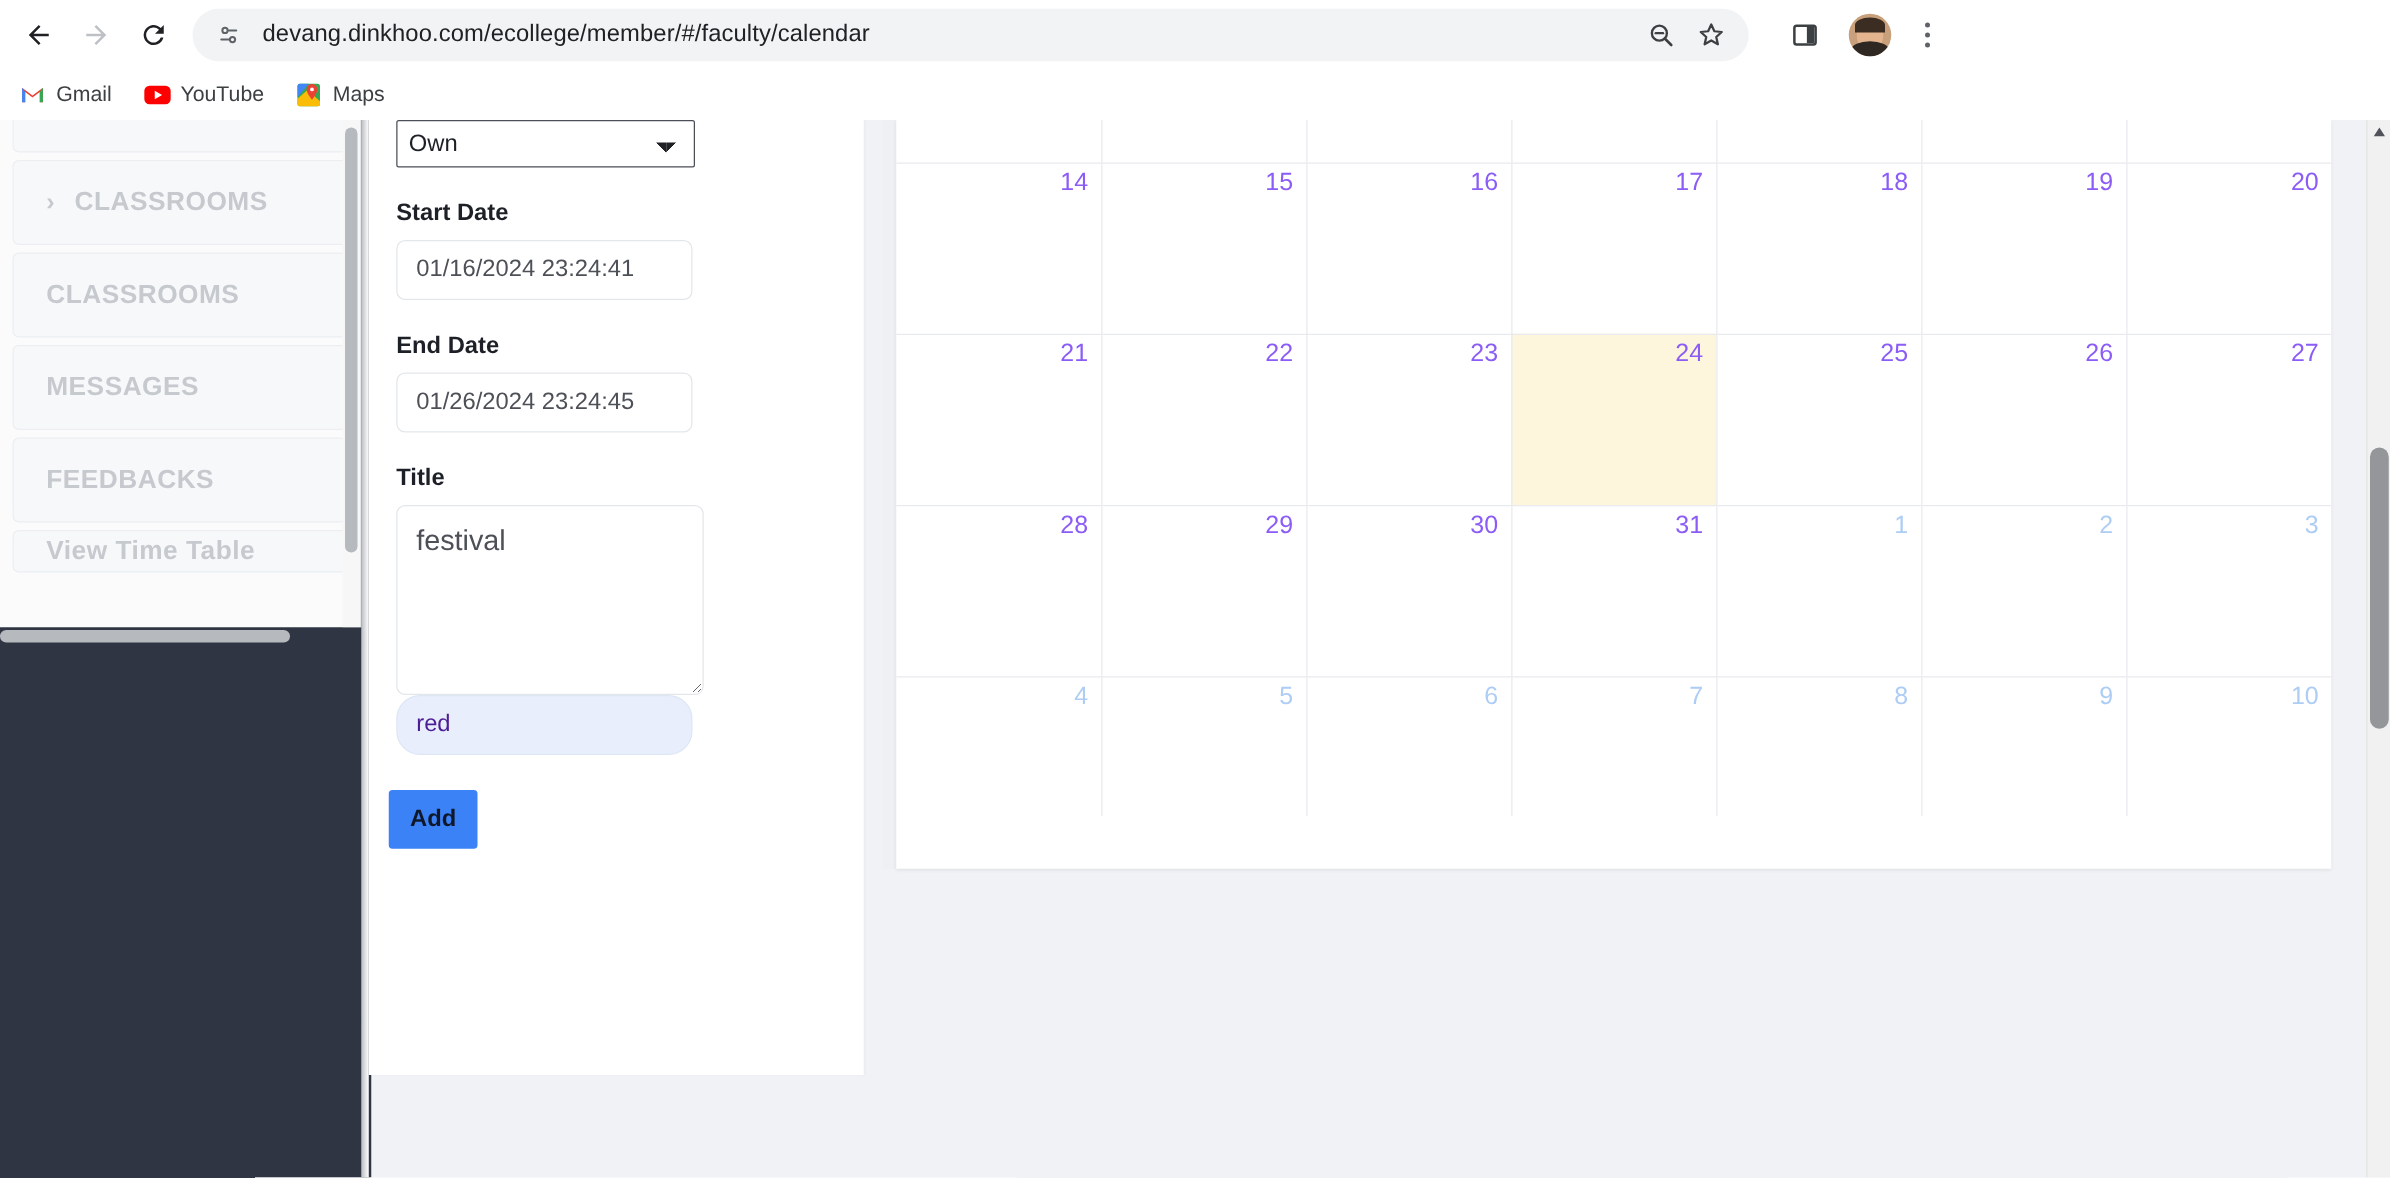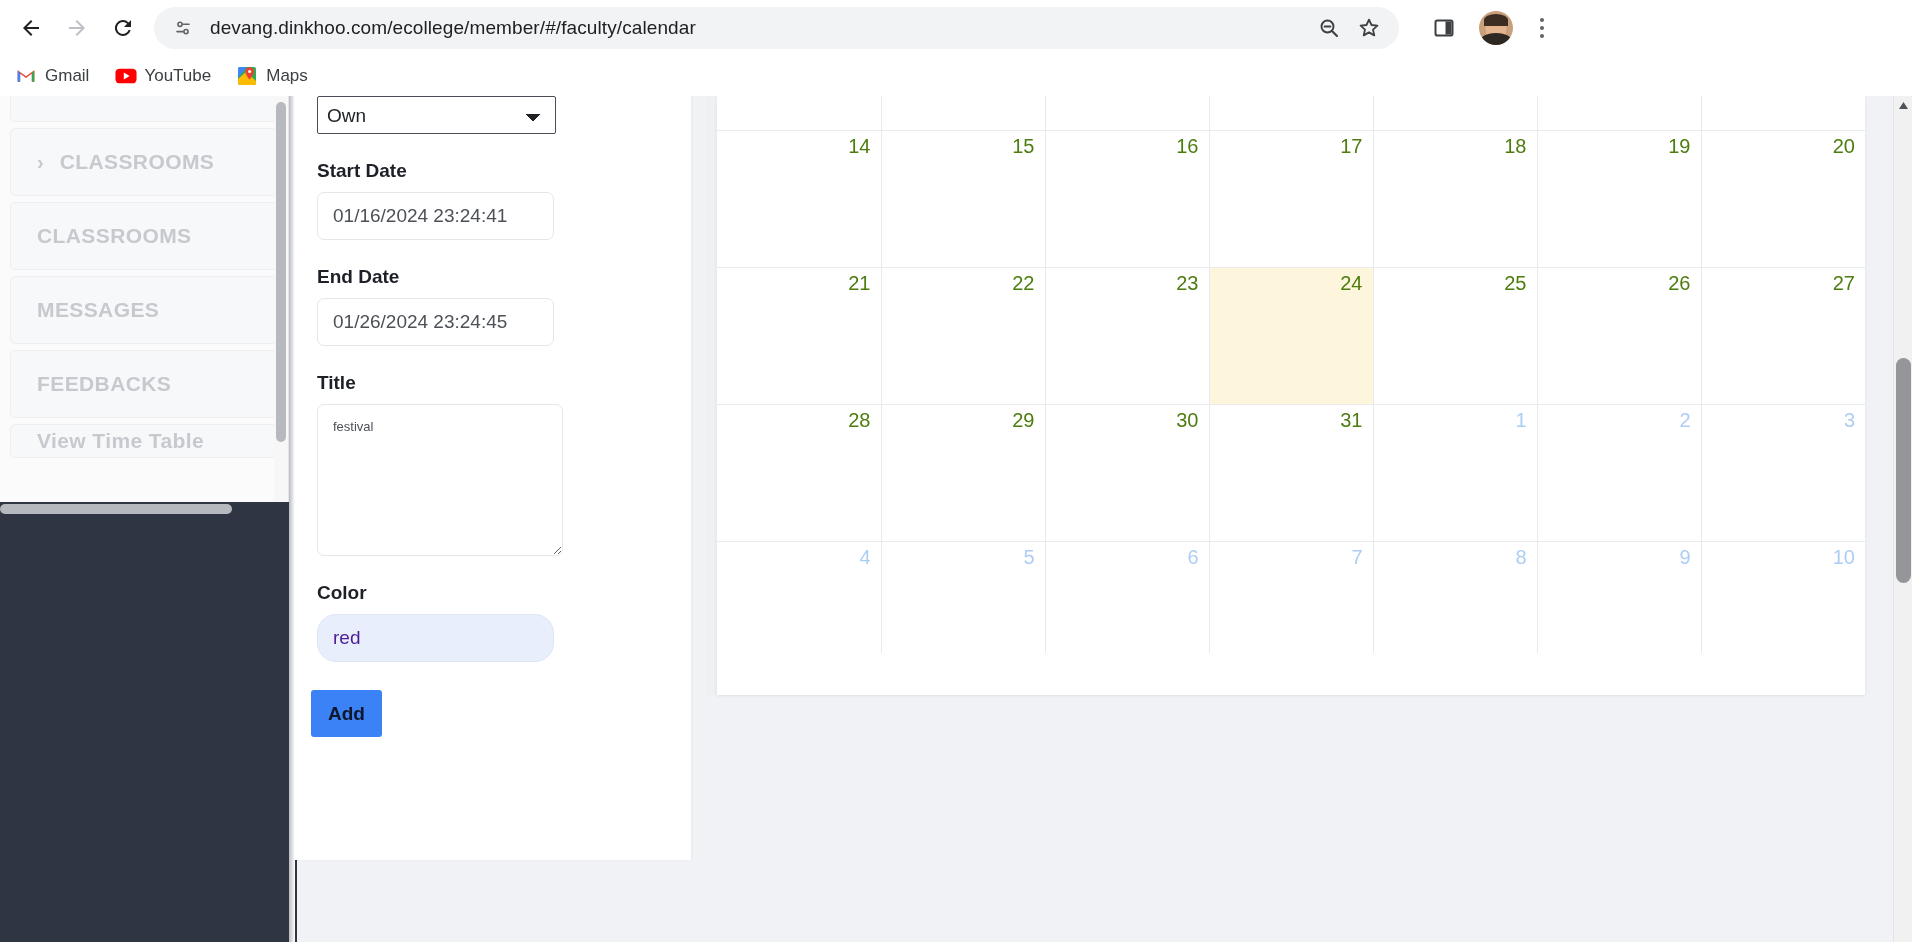--- a/index.html
+++ b/index.html
@@ -225,21 +225,21 @@
     color: #4d5157;
     padding-left: 15px;
     font-family: "Liberation Sans", sans-serif;
     outline: none;
   }
   textarea.ctl-textarea {
     width: 246px; height: 152px;
     border: 1px solid #e4e7ea;
     border-radius: 7px;
     background: #ffffff;
-    font-size: 13px;
+    font-size: 23px;
     color: #4d5157;
     padding: 14px 0 0 15px;
     font-family: "Liberation Sans", sans-serif;
     resize: both;
     outline: none;
     display: block;
   }
   input.ctl-color {
     width: 237px; height: 48px;
     border: 1px solid #dde6f5;
@@ -285,21 +285,21 @@
     border-collapse: collapse;
     table-layout: fixed;
   }
   .cal-grid td {
     border-right: 1px solid #e8eaee;
     border-bottom: 1px solid #e8eaee;
     vertical-align: top;
     padding: 4px 10px 0 0;
     text-align: right;
     font-size: 20px;
-    color: #4d7c0f;
+    color: #8b5cf6;
     height: 137px;
   }
   .cal-grid tr.partial-top td { height: 34px; padding: 0; }
   .cal-grid td:last-child { border-right: none; }
   .cal-grid tr:last-child td { border-bottom: none; }
   .cal-grid td.other-month { color: #aecdf5; }
   .cal-grid td.today { background: #fdf6dd; }
   .cal-grid tr.short td { height: 112px; }
 
   
@@ -481,21 +481,20 @@
       <label class="field-label">End Date</label>
       <input class="ctl-input" type="text" value="01/26/2024 23:24:45" style="">
     </div>
 
     <div class="field">
       <label class="field-label">Title</label>
       <textarea class="ctl-textarea" placeholder="Title" style="">festival</textarea>
     </div>
 
     <div class="field">
-      <label class="field-label">Color</label>
       <input class="ctl-color" type="text" value="red" style="">
     </div>
 
     <button class="btn-add">Add</button>
   </div>
 
   <div class="cal-wrap">
     <div class="cal-scroll-strip"></div>
     <div class="cal-card">
       <table class="cal-grid">

